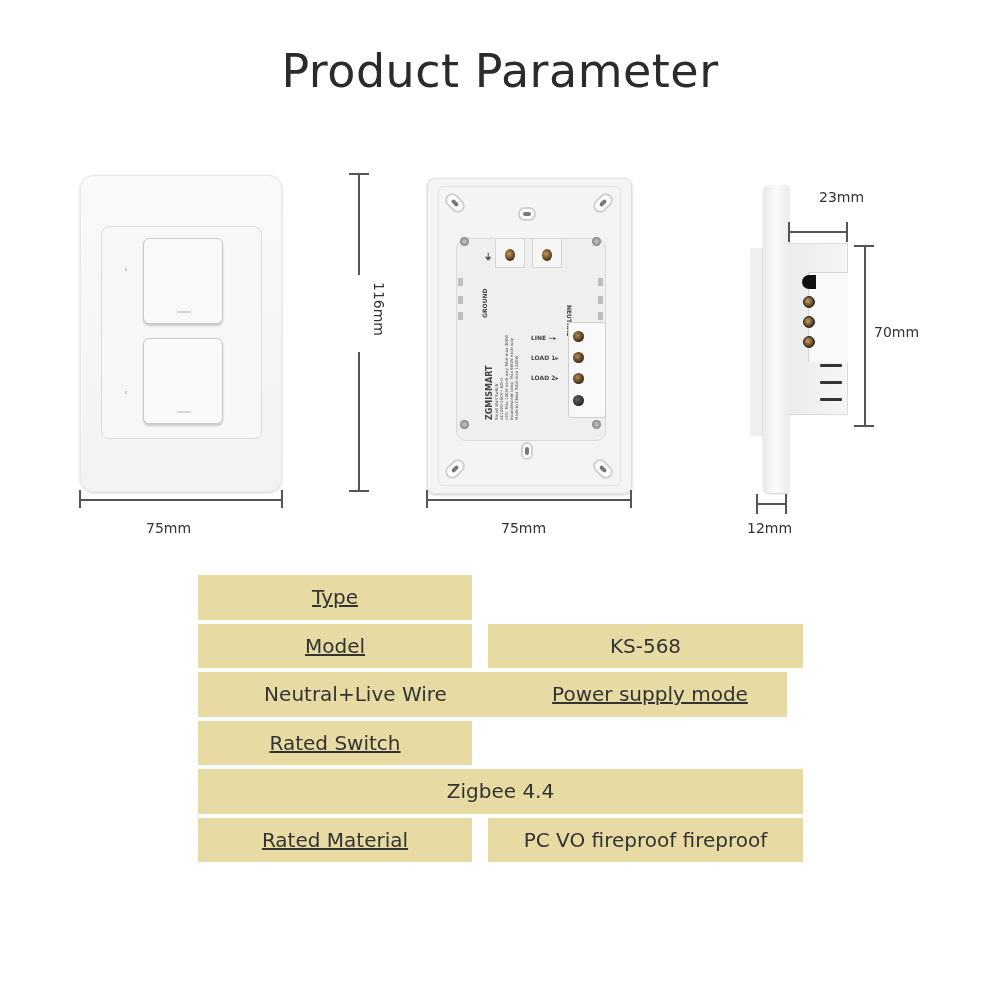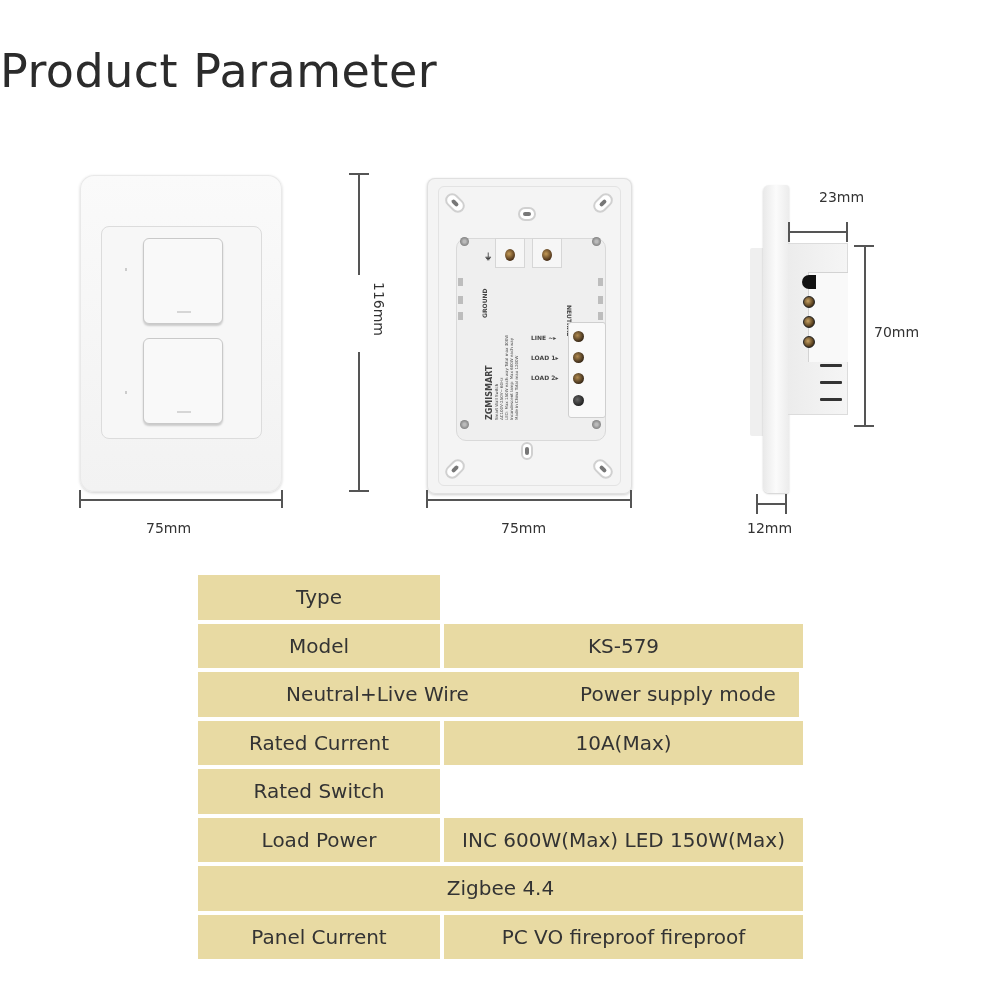--- a/index.html
+++ b/index.html
@@ -1,20 +1,20 @@
 <!DOCTYPE html>
 <html><head>
 <meta charset="utf-8">
 <style>
   * { box-sizing: border-box; margin: 0; padding: 0; }
   html, body { width: 1000px; height: 1000px; background: #ffffff; overflow: hidden; }
   body { position: relative; font-family: "DejaVu Sans", sans-serif; color: #333333; }
 
   .title {
-    position: absolute; left: 0; top: 44px; width: 1000px; 
+    position: absolute; left: 0; top: 44px; width: 1000px; text-align: center;
     font-size: 46px; font-weight: normal; color: #2b2b2b; letter-spacing: 0.5px;
   }
 
   .dim-label { position: absolute; font-size: 14px; color: #333; white-space: nowrap; }
   .hline { position: absolute; height: 2px; background: #555; }
   .vline { position: absolute; width: 2px; background: #555; }
   .tick-v { position: absolute; width: 2px; height: 16px; background: #555; }
   .tick-h { position: absolute; height: 2px; width: 20px; background: #555; }
 
   
@@ -82,21 +82,21 @@
   .side-screw { position: absolute; left: 803px; width: 12px; height: 12px; border-radius: 50%; background: radial-gradient(circle at 40% 40%, #c7a264, #4a3418 70%); border: 1px solid #222; }
   .side-slot { position: absolute; height: 3px; background: #333; border-radius: 1px; }
 
   
   .spec-table { position: absolute; left: 198px; top: 575px; width: 605px; }
   .spec-row { display: flex; height: 44.5px; margin-bottom: 4px; }
   .spec-cell {
     background: #e8daa3; display: flex; align-items: center; justify-content: center;
     font-size: 20px; color: #333333; white-space: nowrap;
   }
-  .spec-cell.key { width: 242px; margin-right: 4px; }
+  .spec-cell.key { width: 274px; margin-right: 16px; text-decoration: underline; }
   .spec-cell.val { flex: 1; }
 </style>
 </head>
 <body>
 
 <h1 class="title">Product Parameter</h1>
 
 <div>
   <div class="front-plate"></div>
   <div class="front-inner"></div>
@@ -221,37 +221,29 @@
   <div class="tick-v" style="left:785px; top:494px; height:20px;"></div>
   <div class="dim-label" style="left:747px; top:520px;">12mm</div>
 </div>
 
 <div class="spec-table">
   <div class="spec-row">
     <div class="spec-cell key">Type</div>
   </div>
   <div class="spec-row">
     <div class="spec-cell key">Model</div>
-    <div class="spec-cell val">KS-579</div>
+    <div class="spec-cell val">KS-568</div>
   </div>
   <div class="spec-row">
     <div class="spec-cell val">Neutral+Live Wire</div>
     <div class="spec-cell key">Power supply mode</div>
   </div>
   <div class="spec-row">
-    <div class="spec-cell key">Rated Current</div>
-    <div class="spec-cell val">10A(Max)</div>
-  </div>
-  <div class="spec-row">
     <div class="spec-cell key">Rated Switch</div>
   </div>
   <div class="spec-row">
-    <div class="spec-cell key">Load Power</div>
-    <div class="spec-cell val">INC 600W(Max) LED 150W(Max)</div>
-  </div>
-  <div class="spec-row">
     <div class="spec-cell val">Zigbee 4.4</div>
   </div>
   <div class="spec-row">
-    <div class="spec-cell key">Panel Current</div>
+    <div class="spec-cell key">Rated Material</div>
     <div class="spec-cell val">PC VO fireproof fireproof</div>
   </div>
 </div>
 
 </body></html>

